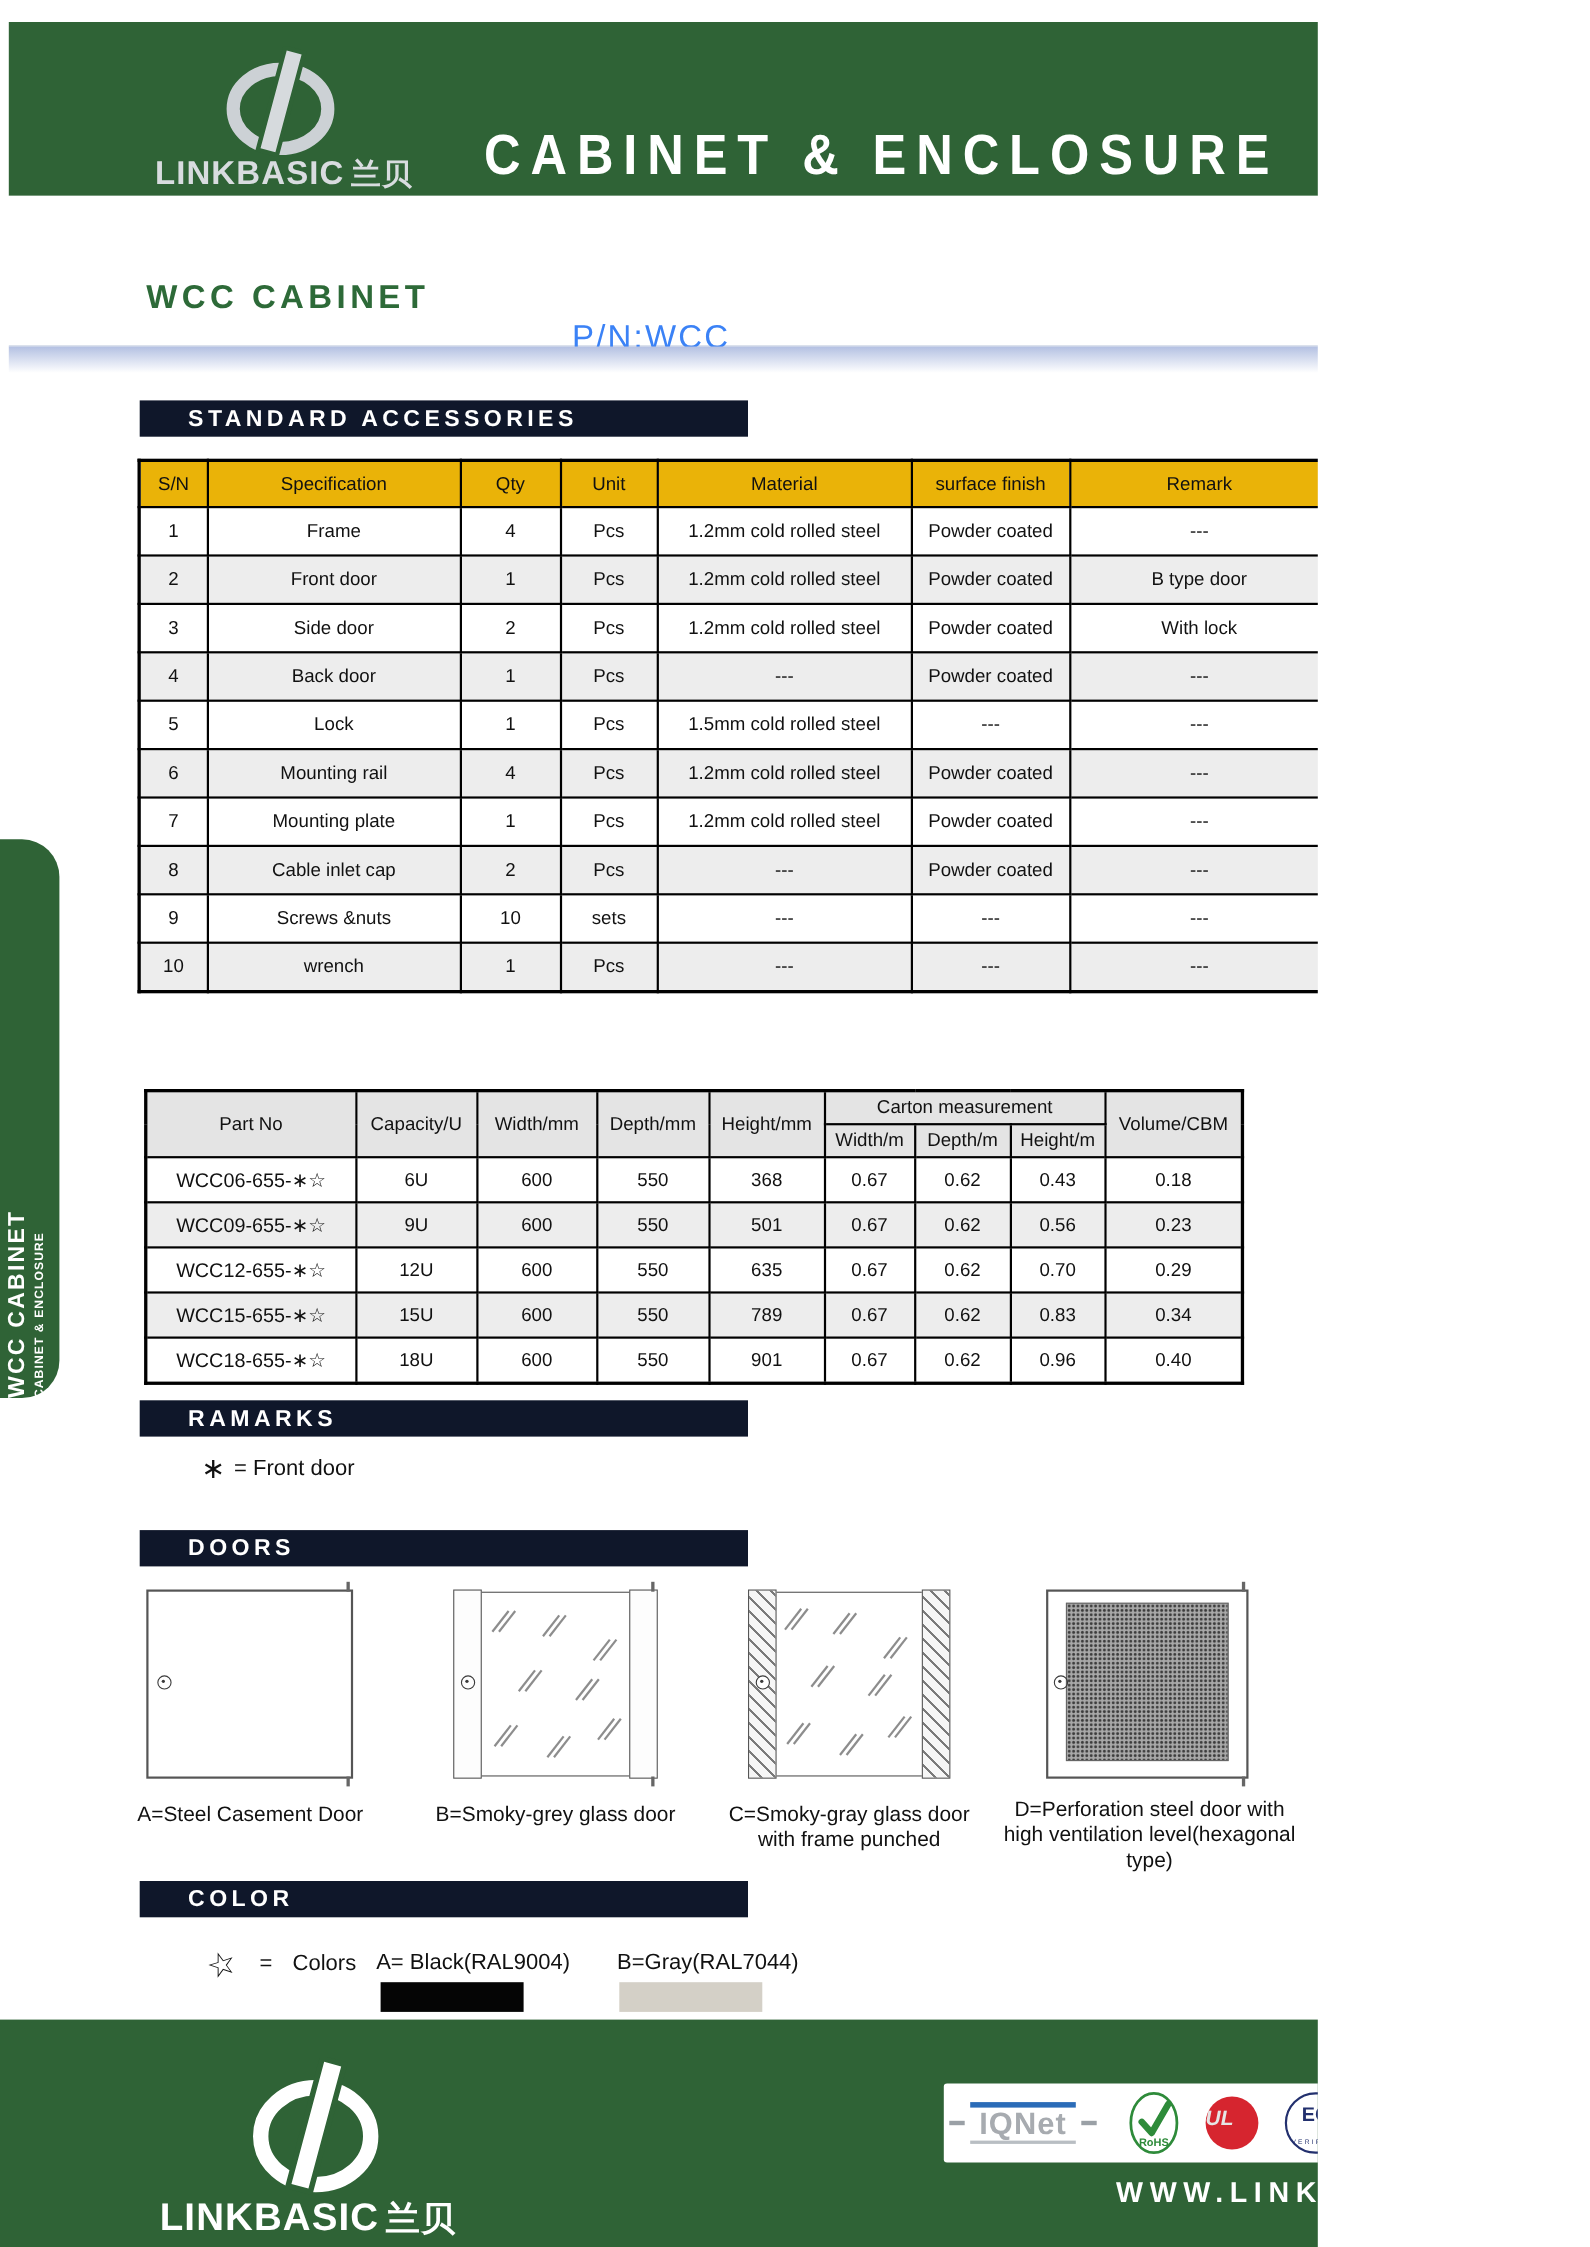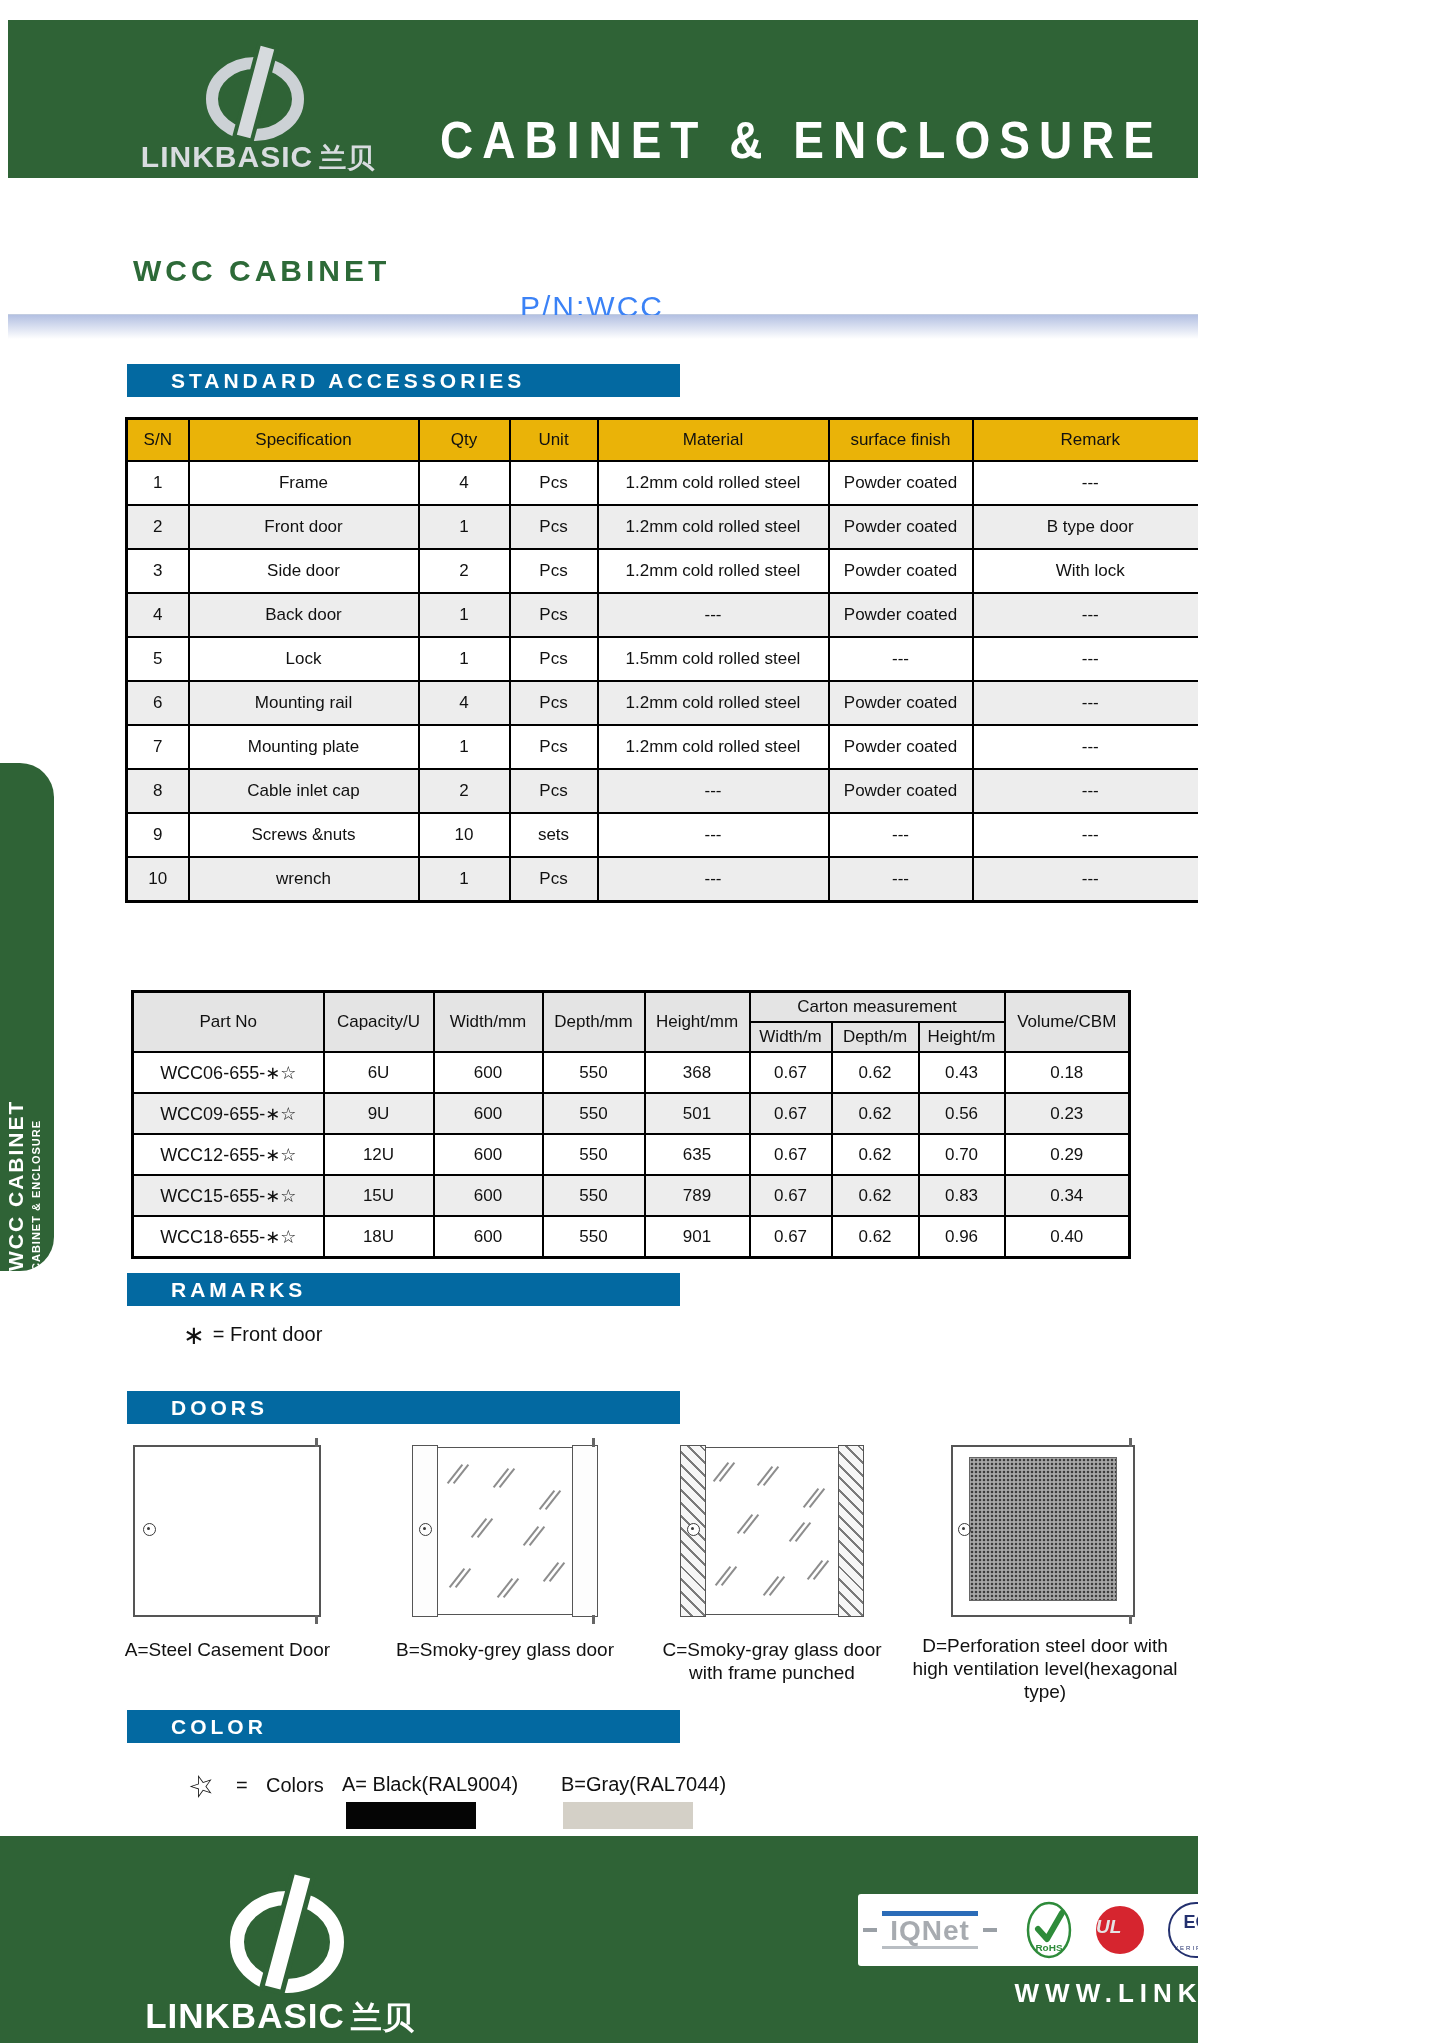--- a/index.html
+++ b/index.html
@@ -27,21 +27,21 @@
 
   
   .side-tab{position:absolute;left:0;top:763px;width:54px;height:508px;background:#2f6336;
             border-radius:0 34px 34px 0;}
   .vtxt{position:absolute;writing-mode:vertical-rl;transform:rotate(180deg);color:#fff;
         font-weight:bold;white-space:nowrap;}
   .side-l1{left:4px;top:0;height:100%;display:flex;align-items:center;font-size:21px;letter-spacing:2px;}
   .side-l2{left:30px;top:0;height:100%;display:flex;align-items:center;font-size:11px;letter-spacing:1px;}
 
   
-  .sec{position:absolute;left:127px;width:553px;height:33px;background:#0369a1;color:#fff;
+  .sec{position:absolute;left:127px;width:553px;height:33px;background:#0f172a;color:#fff;
        font-weight:bold;font-size:21px;letter-spacing:4px;line-height:33px;padding-left:44px;
        box-sizing:border-box;white-space:nowrap;}
 
   
   table{border-collapse:collapse;table-layout:fixed;background:#fff;}
   .acc{position:absolute;left:125px;top:417px;width:1082px;border:3px solid #000;}
   .ord{position:absolute;left:131px;top:990px;width:997px;border:3px solid #000;}
   .acc th,.acc td,.ord th,.ord td{border:2px solid #000;text-align:center;vertical-align:middle;
        font-size:17px;font-weight:normal;padding:0 4px;overflow:hidden;}
   .acc th{height:40px;background:#eab308;}

